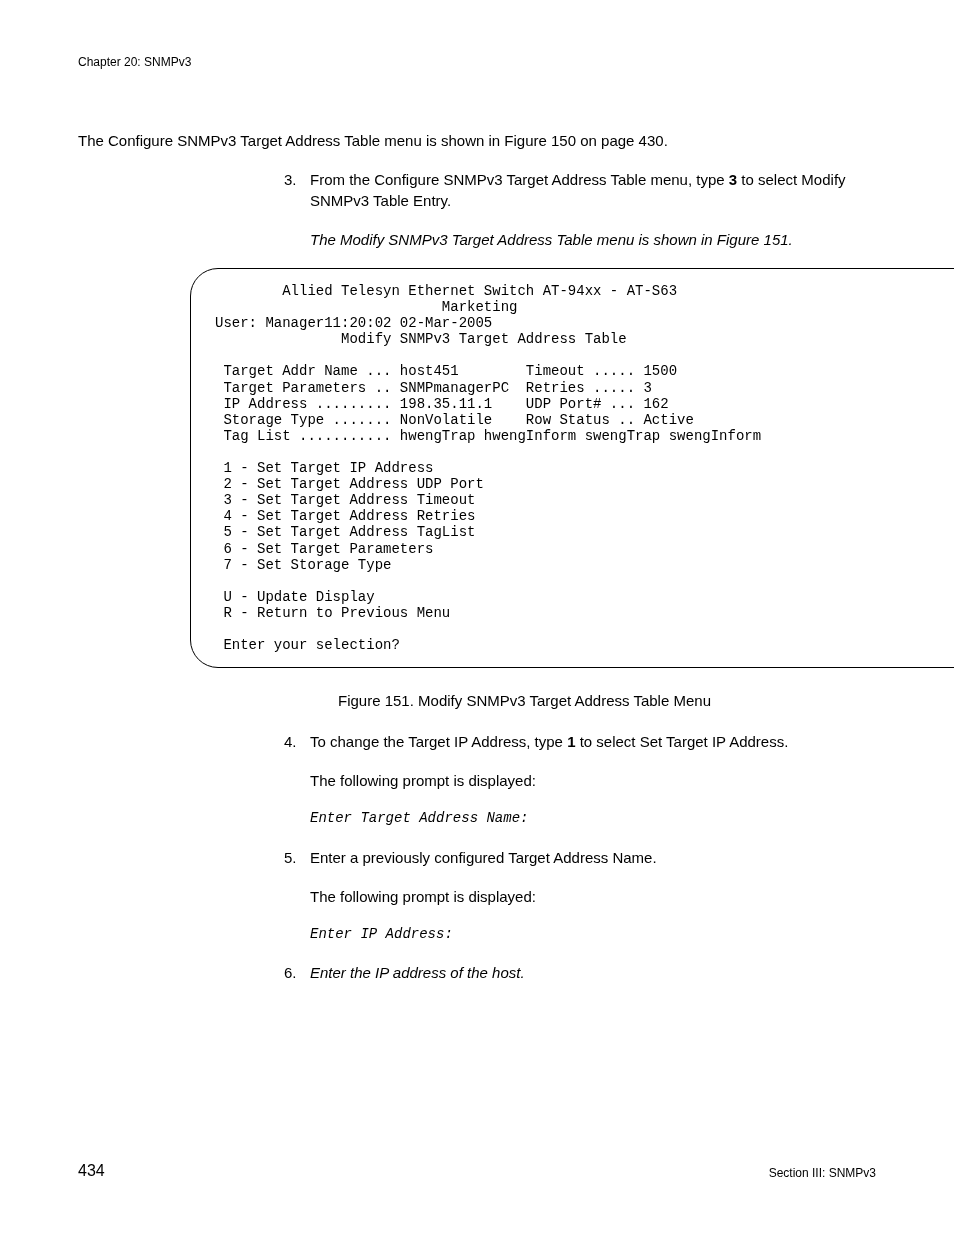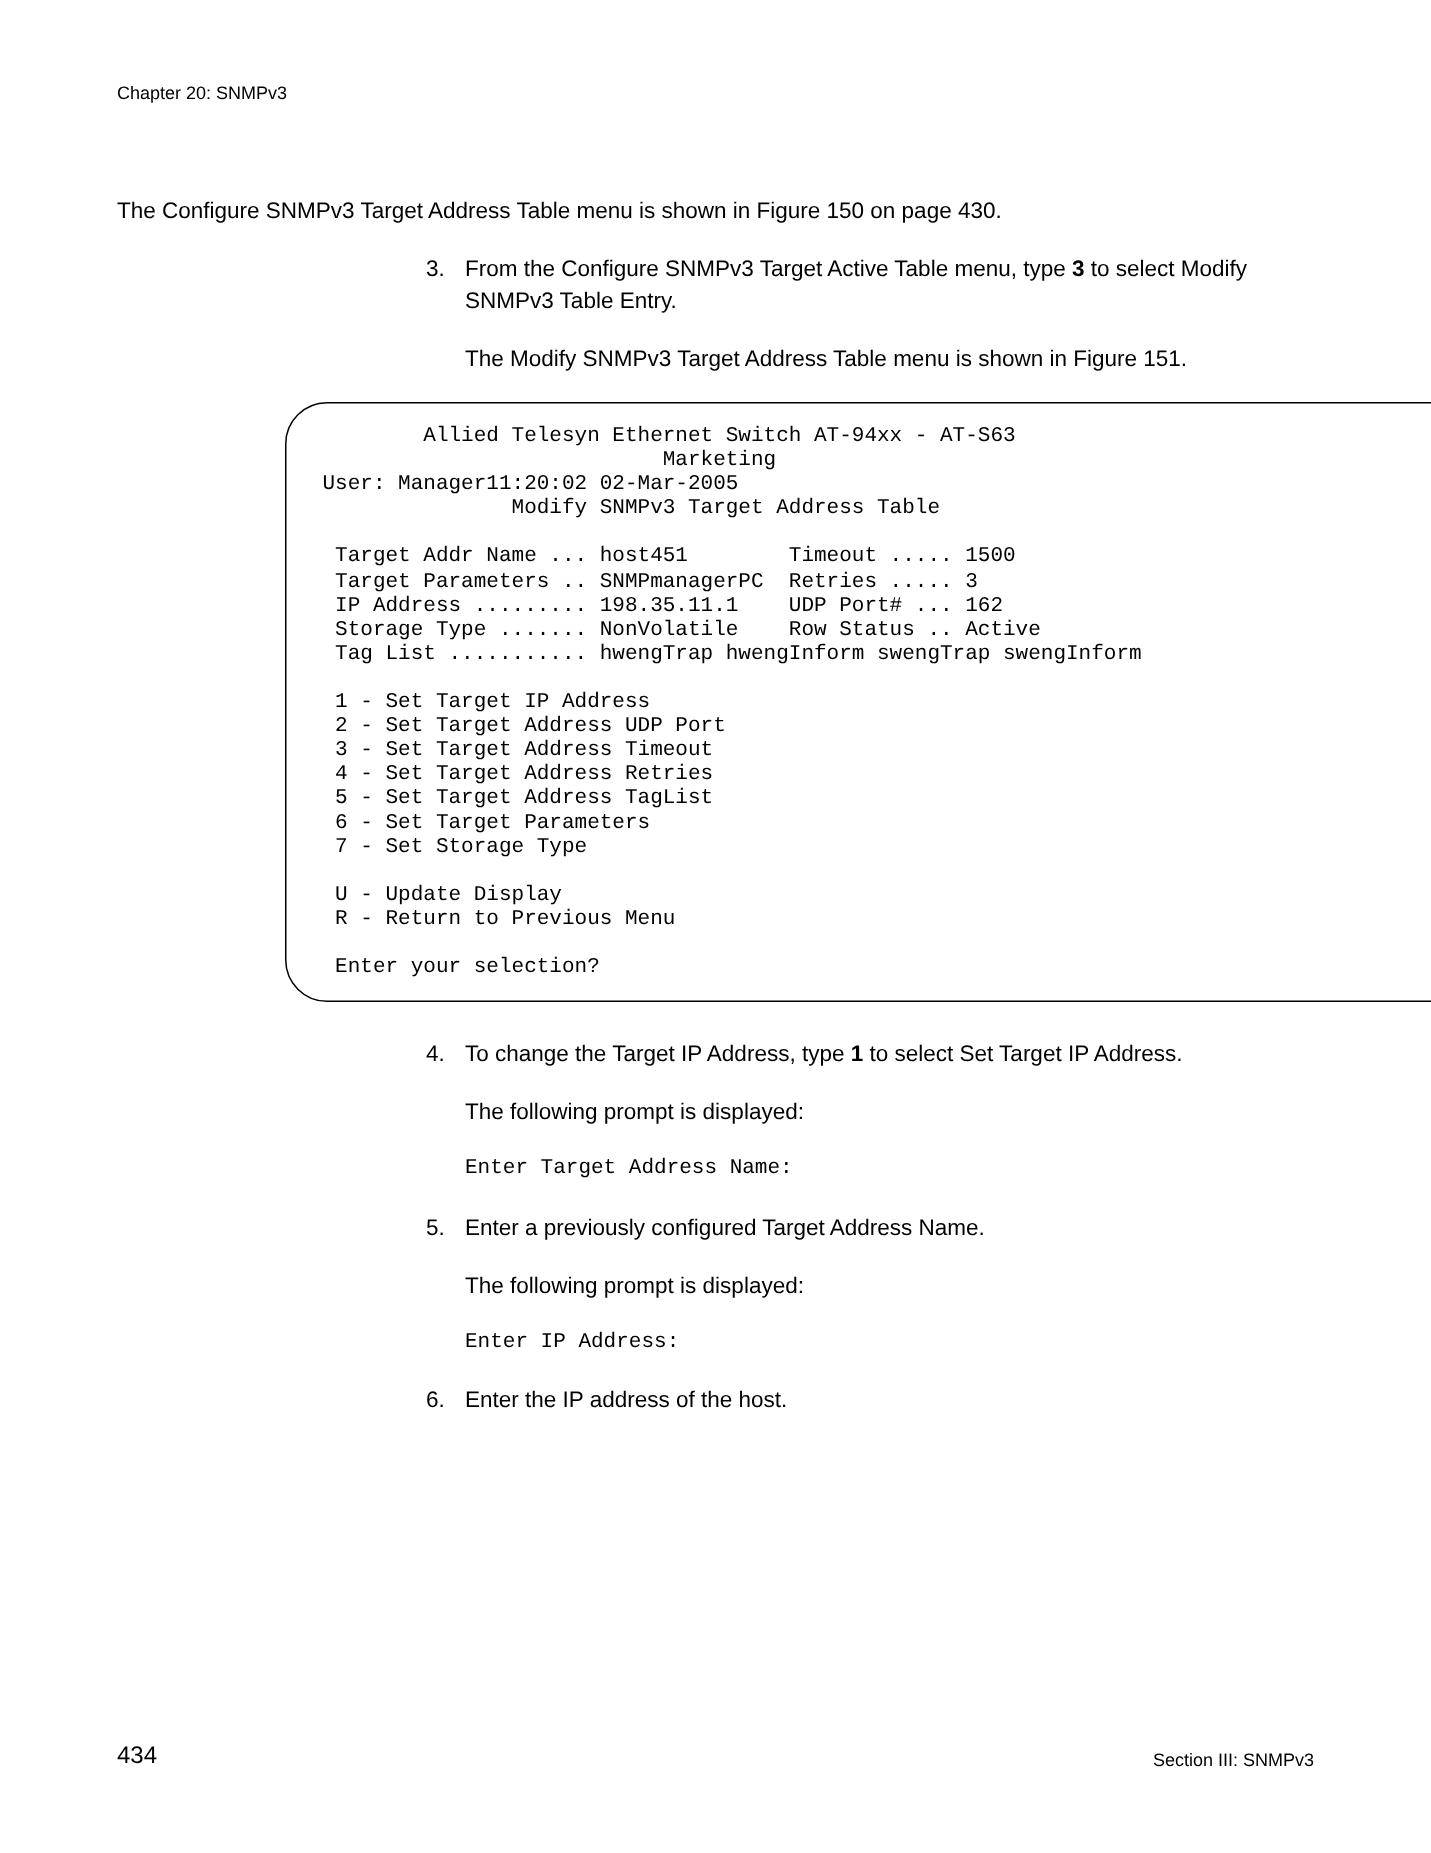--- a/index.html
+++ b/index.html
@@ -41,21 +41,21 @@
   .step-num {
     width: 26px;
     flex-shrink: 0;
   }
   .step-body {
     flex: 1;
   }
   .step-body p {
     margin: 0 0 18px 0;
   }
-  .step-body p:last-child { margin-bottom: 0; }
+  .step-body p:last-child { margin-bottom: 0; font-style: italic; }
   .terminal-box {
     border: 1.5px solid #000;
     border-radius: 28px;
     padding: 14px 24px 14px 24px;
     margin: 8px 0 24px 112px;
     width: 797px;
     box-sizing: border-box;
   }
   .terminal-pre {
     font-family: "Courier New", Courier, monospace;
@@ -96,21 +96,21 @@
 </div>
 
 <div class="content">
 
   <p class="para">The Configure SNMPv3 Target Address Table menu is shown in Figure 150 on page 430.</p>
 
   <div class="step">
     <div class="step-num">3.</div>
     <div class="step-body">
       <p>
-        <span>From the Configure SNMPv3 Target Active Table menu, type </span><b>3</b><span> to select Modify SNMPv3 Table Entry.</span>
+        <span>From the Configure SNMPv3 Target Address Table menu, type </span><b>3</b><span> to select Modify SNMPv3 Table Entry.</span>
       </p>
       <p>The Modify SNMPv3 Target Address Table menu is shown in Figure 151.</p>
     </div>
   </div>
 
   <div class="terminal-box">
     <pre class="terminal-pre">        Allied Telesyn Ethernet Switch AT-94xx - AT-S63
                            Marketing
 User: Manager11:20:02 02-Mar-2005
                Modify SNMPv3 Target Address Table
@@ -128,20 +128,21 @@
  5 - Set Target Address TagList
  6 - Set Target Parameters
  7 - Set Storage Type
 
  U - Update Display
  R - Return to Previous Menu
 
  Enter your selection?</pre>
   </div>
 
+  <p class="fig-caption">Figure 151. Modify SNMPv3 Target Address Table Menu</p>
 
   <div class="step">
     <div class="step-num">4.</div>
     <div class="step-body">
       <p>
         <span>To change the Target IP Address, type </span><b>1</b><span> to select Set Target IP Address.</span>
       </p>
       <p>The following prompt is displayed:</p>
       <p class="mono-line">Enter Target Address Name:</p>
     </div>

